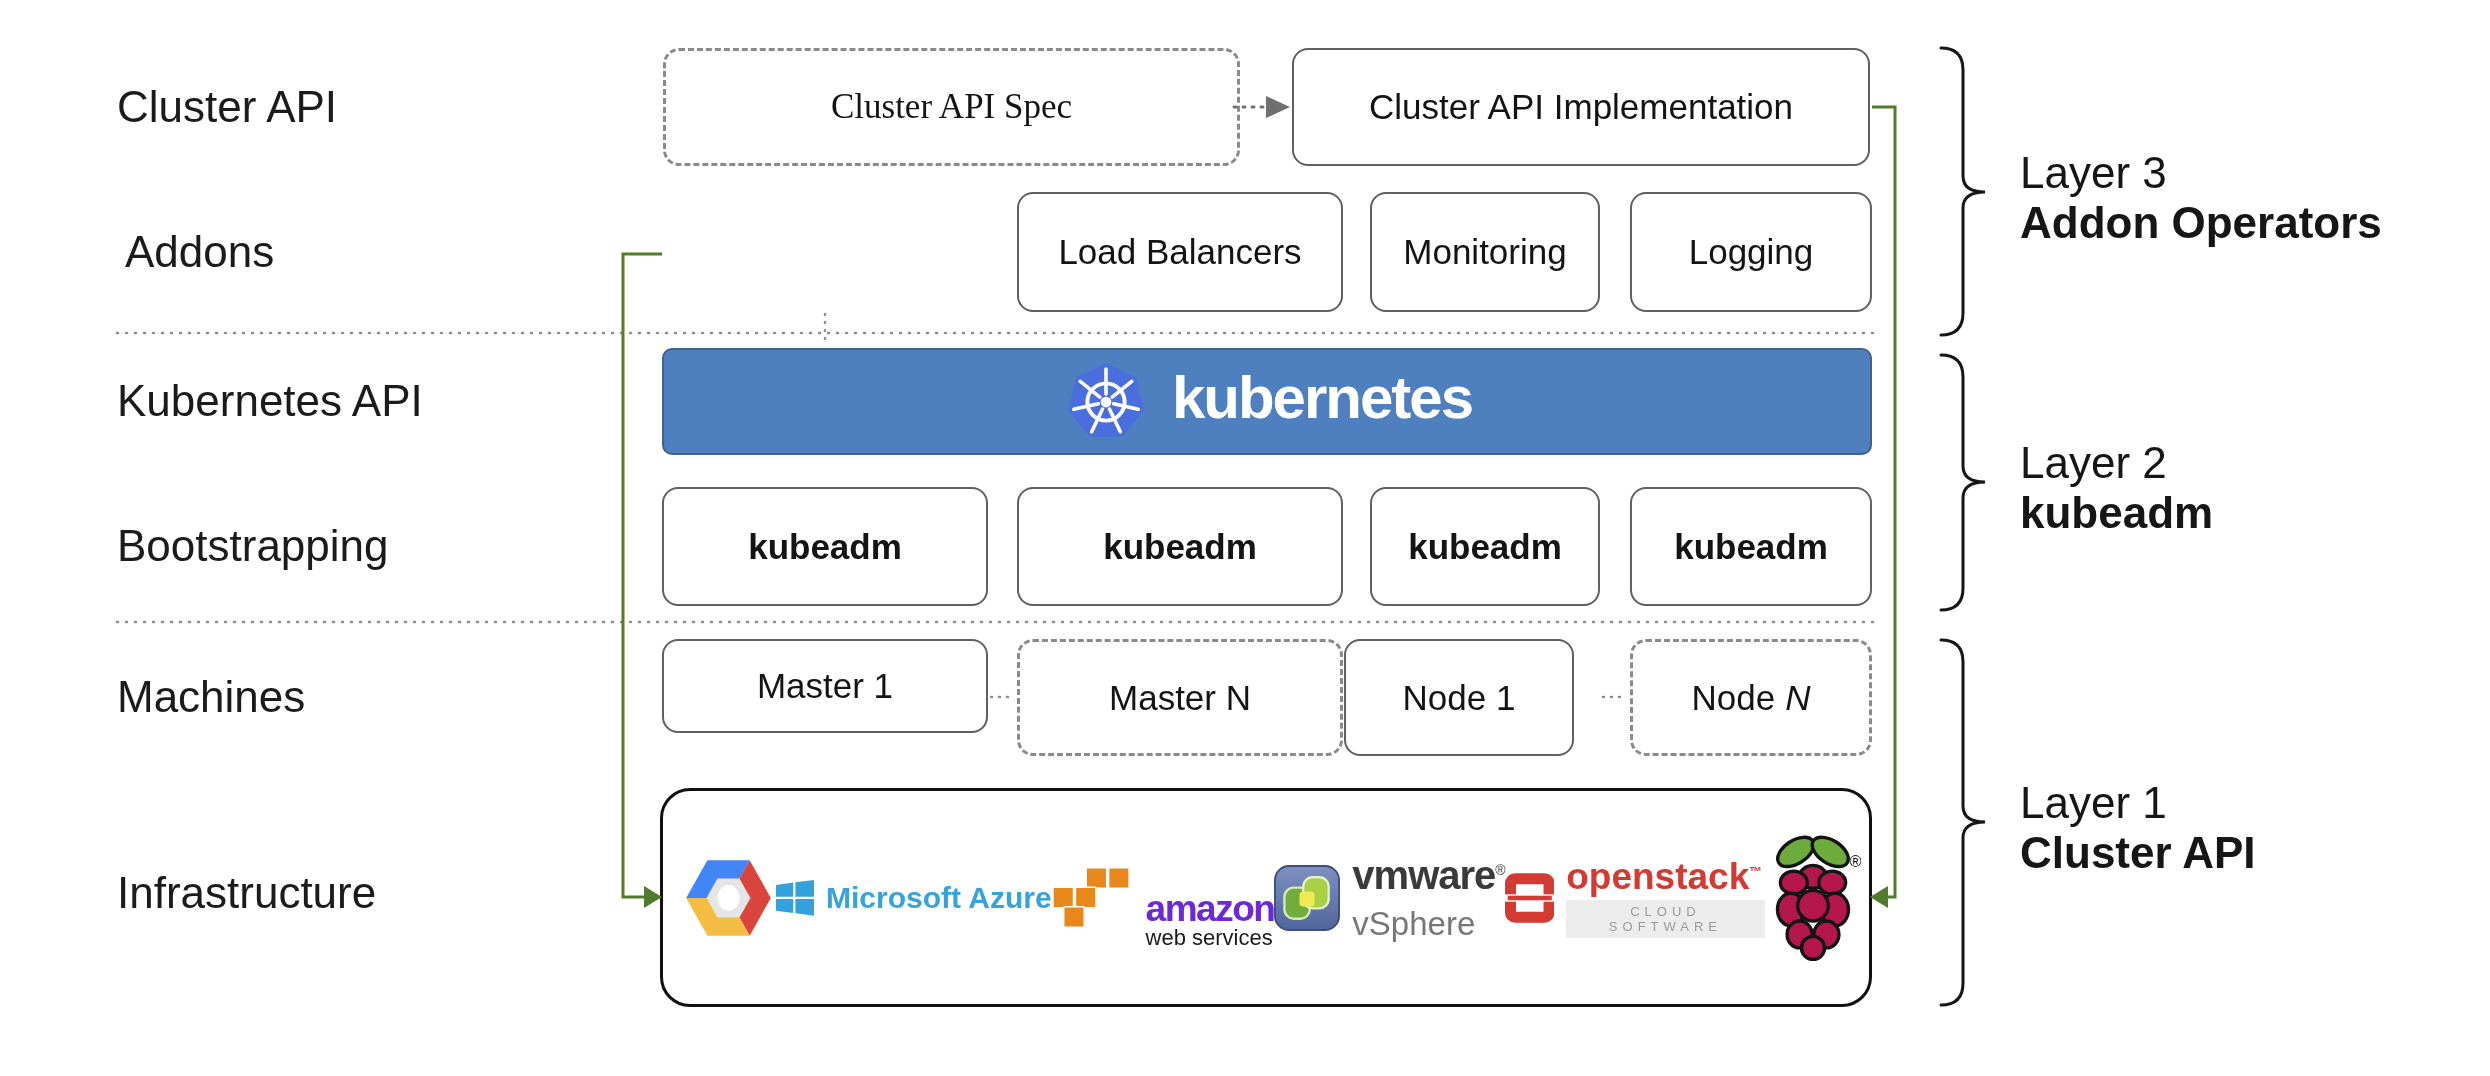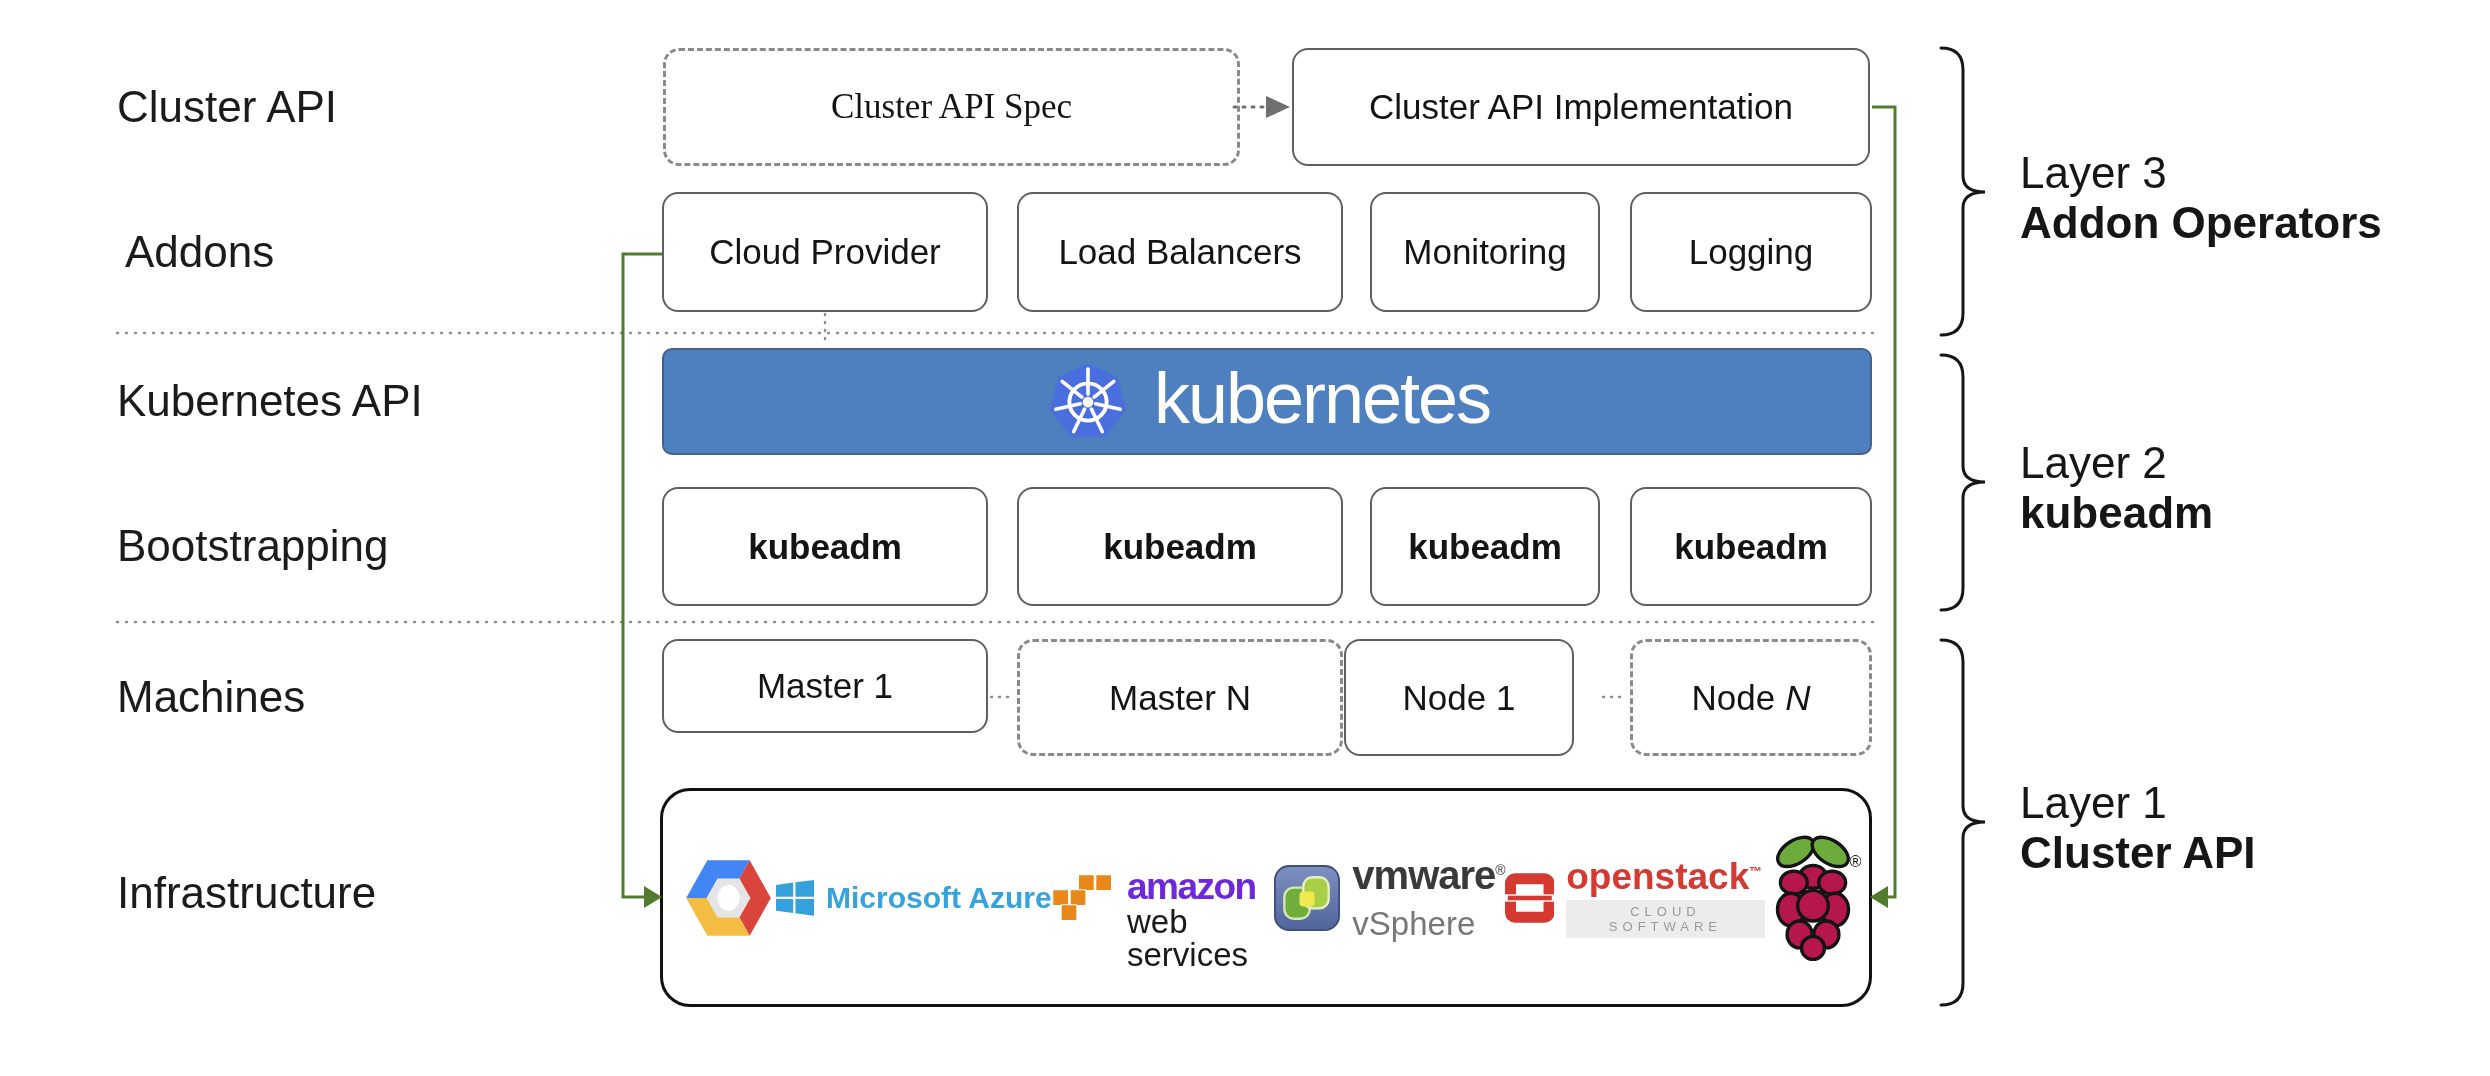--- a/index.html
+++ b/index.html
@@ -17,32 +17,32 @@
   }
   .box.dashed{border:3px dashed #8a8a8a;}
   .box.bold{font-weight:bold;}
   .nspace{display:inline-block;width:10px;}
   .banner{
     position:absolute;left:662px;top:348px;width:1210px;height:107px;box-sizing:border-box;
     background:#4e80bf;border:2px solid #44618c;border-radius:10px;
     display:flex;align-items:center;justify-content:center;gap:22px;
   }
   .banner .wordmark{
-    color:#ffffff;font-size:72px;font-weight:normal;letter-spacing:-2px;line-height:1;
+    color:#ffffff;font-size:60px;font-weight:bold;letter-spacing:-2px;line-height:1;
     padding-bottom:8px;
   }
   .infra{
     position:absolute;left:660px;top:788px;width:1212px;height:219px;box-sizing:border-box;
     background:#fff;border:3px solid #111;border-radius:30px;
     display:flex;align-items:center;justify-content:space-evenly;padding:0 18px;
   }
   .provider{display:flex;align-items:center;gap:12px;}
   .azure-text{font-size:30px;font-weight:600;color:#36a3dc;white-space:nowrap;}
   .aws-text .l1{font-size:37px;font-weight:bold;color:#6d28d9;letter-spacing:-1.5px;line-height:1;margin-top:44px;}
-  .aws-text .l2{font-size:33px;color:#1a1a1a;letter-spacing:0px;line-height:1;margin-top:0;}
+  .aws-text .l2{font-size:22px;color:#1a1a1a;letter-spacing:0px;line-height:1;margin-top:0;}
   .vm-text .l1{font-size:40px;font-weight:bold;color:#3a3a3a;letter-spacing:-1px;line-height:1;}
   .vm-text .l1 sup{font-size:14px;font-weight:normal;}
   .vm-text .l2{font-size:33px;color:#76777a;line-height:1;margin-top:12px;}
   .os-text .l1{font-size:37px;font-weight:bold;color:#d43a32;line-height:1;}
   .os-text .l1 sup{font-size:13px;vertical-align:super;}
   .os-text .l2{font-size:13px;color:#9a9a9a;letter-spacing:5px;background:#ececec;
     padding:4px 8px;margin-top:5px;text-align:center;}
   .layer-label{position:absolute;left:2020px;font-size:44px;line-height:50px;color:#161616;white-space:nowrap;}
   .layer-label .b{font-weight:bold;}
   svg.overlay{position:absolute;left:0;top:0;pointer-events:none;}
@@ -59,23 +59,20 @@
   <div class="row-label" style="left:117px;top:697px;">Machines</div>
   <div class="row-label" style="left:117px;top:893px;">Infrastructure</div>
 
   <div class="box dashed" style="left:663px;top:48px;width:577px;height:118px;font-family:Liberation Serif, serif;">
     <span>Cluster API Spec</span>
   </div>
   <div class="box" style="left:1292px;top:48px;width:578px;height:118px;">
     <span>Cluster API Implementation</span>
   </div>
 
-  <div class="box" style="left:662px;top:192px;width:326px;height:120px;">
-    <span>Cloud Provider</span>
-  </div>
   <div class="box" style="left:1017px;top:192px;width:326px;height:120px;">
     <span>Load Balancers</span>
   </div>
   <div class="box" style="left:1370px;top:192px;width:230px;height:120px;">
     <span>Monitoring</span>
   </div>
   <div class="box" style="left:1630px;top:192px;width:242px;height:120px;">
     <span>Logging</span>
   </div>
 

